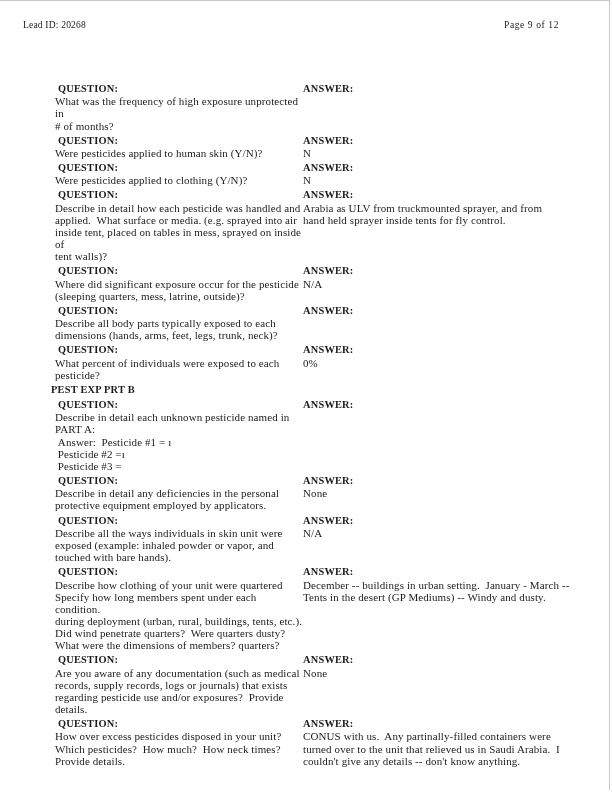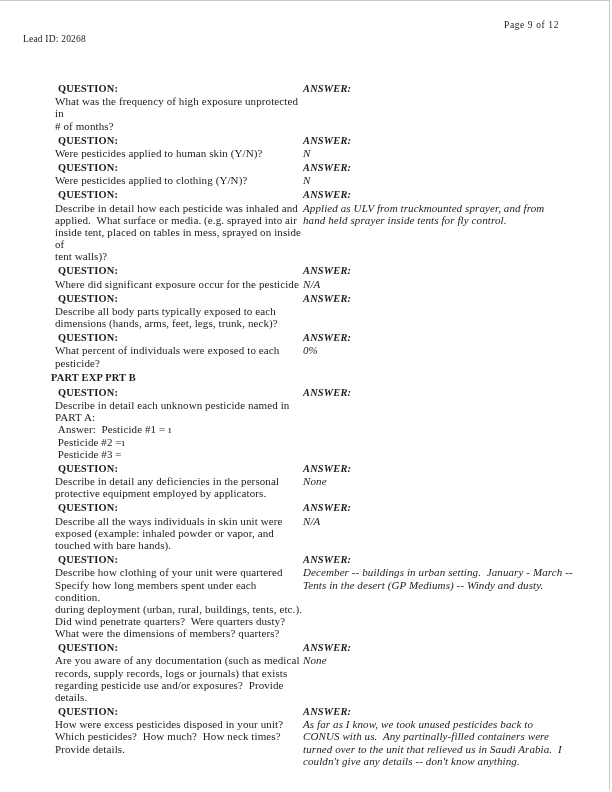--- a/index.html
+++ b/index.html
@@ -25,41 +25,40 @@
     position: absolute;
     top: 19px;
     left: 23px;
     right: 50px;
     display: flex;
     justify-content: space-between;
     font-size: 9.5px;
     line-height: 11px;
     color: #222;
   }
-  .page-header .lead-id { letter-spacing: 0.2px; margin-top: 14px; }
+  .page-header .lead-id { letter-spacing: 0.2px; }
   .page-header .page-num { letter-spacing: 0.6px; }
   .qa-list {
     position: absolute;
     top: 82px;
     left: 55px;
     right: 30px;
   }
   .qa-block {
     display: flex;
     align-items: flex-start;
     margin-bottom: 3px;
   }
   .q-col {
     width: 248px;
     flex: 0 0 248px;
   }
   .a-col {
     flex: 1 1 auto;
     min-width: 0;
-    font-style: italic;
   }
   .hdr {
     font-weight: bold;
     font-size: 10.4px;
     line-height: 12.2px;
     letter-spacing: 0.2px;
   }
   .q-hdr { margin-left: 3px; }
   .q-text, .a-text {
     font-size: 11px;
@@ -127,40 +126,41 @@
       <div class="a-text">
             <div class="line">N</div>
           </div>
     </div>
   </section>
 
   <section class="qa-block">
     <div class="q-col">
       <div class="hdr q-hdr">QUESTION:</div>
       <div class="q-text">
-            <div class="line">Describe in detail how each pesticide was inhaled and</div>
+            <div class="line">Describe in detail how each pesticide was handled and</div>
             <div class="line">applied.  What surface or media. (e.g. sprayed into air</div>
             <div class="line">inside tent, placed on tables in mess, sprayed on inside of</div>
             <div class="line">tent walls)?</div>
           </div>
     </div>
     <div class="a-col">
       <div class="hdr a-hdr">ANSWER:</div>
       <div class="a-text">
-            <div class="line">Applied as ULV from truckmounted sprayer, and from</div>
+            <div class="line">Arabia as ULV from truckmounted sprayer, and from</div>
             <div class="line">hand held sprayer inside tents for fly control.</div>
           </div>
     </div>
   </section>
 
   <section class="qa-block">
     <div class="q-col">
       <div class="hdr q-hdr">QUESTION:</div>
       <div class="q-text">
             <div class="line">Where did significant exposure occur for the pesticide</div>
+            <div class="line">(sleeping quarters, mess, latrine, outside)?</div>
           </div>
     </div>
     <div class="a-col">
       <div class="hdr a-hdr">ANSWER:</div>
       <div class="a-text">
             <div class="line">N/A</div>
           </div>
     </div>
   </section>
 
@@ -187,21 +187,21 @@
           </div>
     </div>
     <div class="a-col">
       <div class="hdr a-hdr">ANSWER:</div>
       <div class="a-text">
             <div class="line">0%</div>
           </div>
     </div>
   </section>
 
-  <div class="section-hdr">PART EXP PRT B</div>
+  <div class="section-hdr">PEST EXP PRT B</div>
 
   <section class="qa-block">
     <div class="q-col">
       <div class="hdr q-hdr">QUESTION:</div>
       <div class="q-text">
             <div class="line">Describe in detail each unknown pesticide named in</div>
             <div class="line">PART A:</div>
             <div class="line"> Answer:  Pesticide #1 = ı</div>
             <div class="line"> Pesticide #2 =ı</div>
             <div class="line"> Pesticide #3 =</div>
@@ -281,29 +281,28 @@
       <div class="a-text">
             <div class="line">None</div>
           </div>
     </div>
   </section>
 
   <section class="qa-block">
     <div class="q-col">
       <div class="hdr q-hdr">QUESTION:</div>
       <div class="q-text">
-            <div class="line">How were excess pesticides disposed in your unit?</div>
+            <div class="line">How over excess pesticides disposed in your unit?</div>
             <div class="line">Which pesticides?  How much?  How neck times?</div>
             <div class="line">Provide details.</div>
           </div>
     </div>
     <div class="a-col">
       <div class="hdr a-hdr">ANSWER:</div>
       <div class="a-text">
-            <div class="line">As far as I know, we took unused pesticides back to</div>
             <div class="line">CONUS with us.  Any partinally-filled containers were</div>
             <div class="line">turned over to the unit that relieved us in Saudi Arabia.  I</div>
             <div class="line">couldn't give any details -- don't know anything.</div>
           </div>
     </div>
   </section>
 </main>
 </div>
 
 </body></html>

